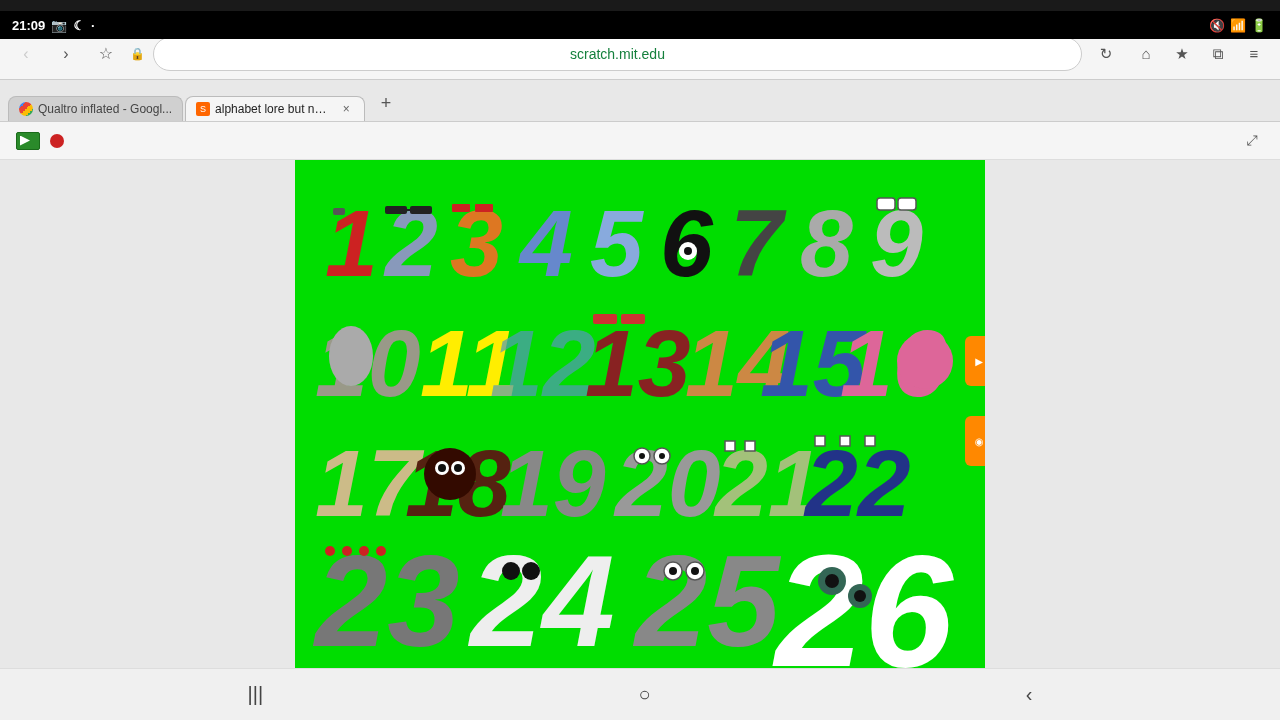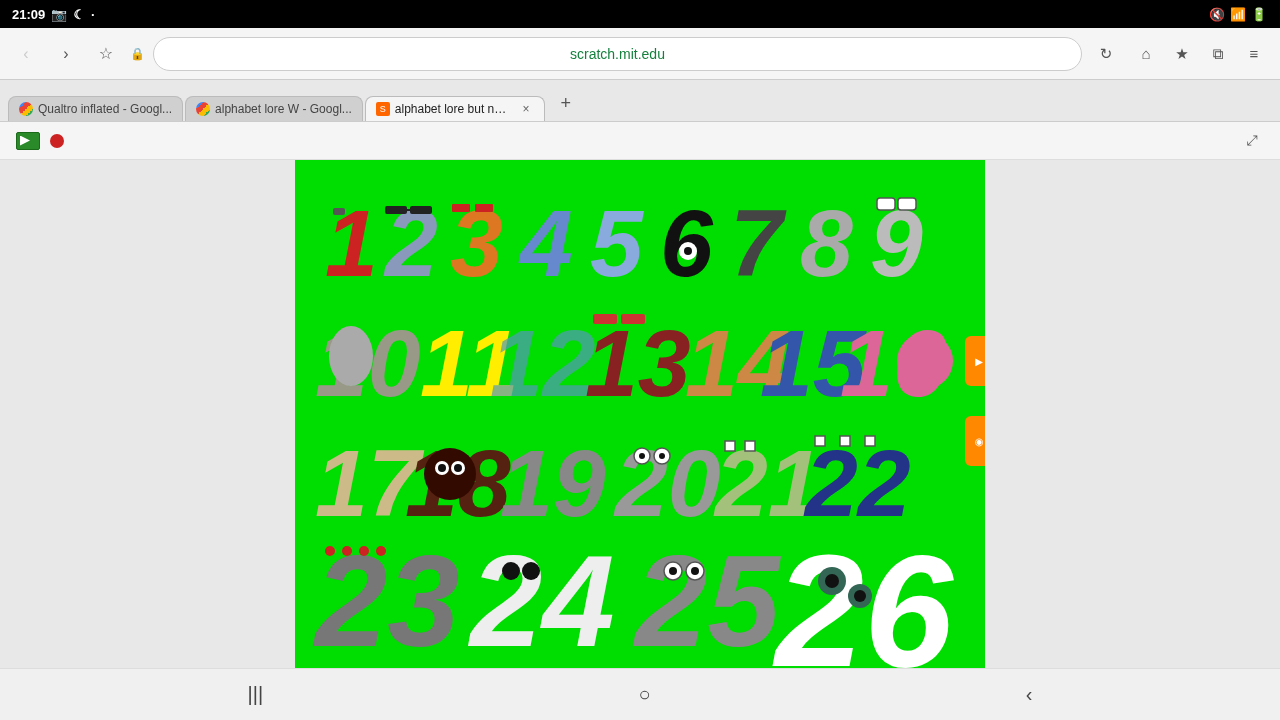--- a/index.html
+++ b/index.html
@@ -8,21 +8,21 @@
       height: 720px;
       background: #1a1a1a;
       font-family: Arial, sans-serif;
       overflow: hidden;
       position: relative;
     }
 
     
     .status-bar {
       position: absolute;
-      top: 0;
+      top: 11px;
       left: 0;
       width: 100%;
       height: 28px;
       background: #000;
       display: flex;
       align-items: center;
       justify-content: space-between;
       padding: 0 12px;
       color: #fff;
       font-size: 13px;
@@ -341,24 +341,20 @@
   </div>
 
   <div class="tabs-bar">
 
     <div class="tab">
       <div class="g-favicon"></div>
       <span class="tab-label">Qualtro inflated - Googl...</span>
     </div>
 
 
-    <div class="tab">
-      <div class="g-favicon"></div>
-      <span class="tab-label">alphabet lore W - Googl...</span>
-    </div>
 
     <div class="tab active">
       <div class="scratch-favicon">S</div>
       <span class="tab-label">alphabet lore but nu...</span>
       <span class="tab-close">×</span>
     </div>
 
     <div class="tab-add">+</div>
   </div>
 

